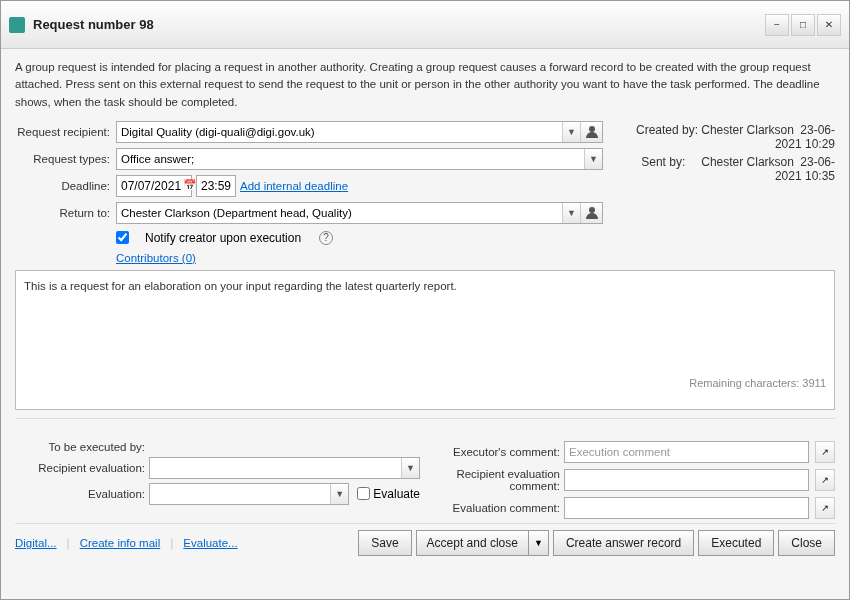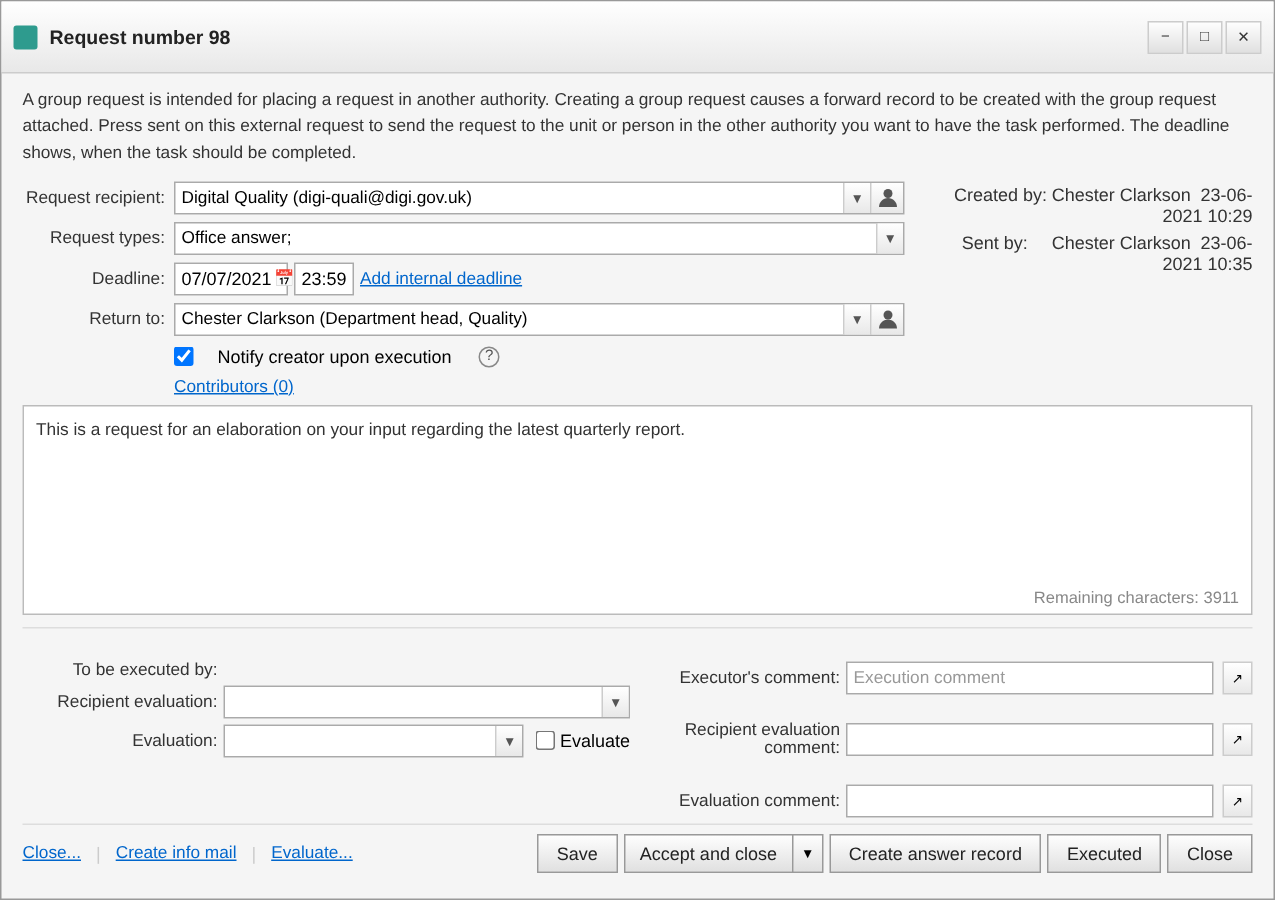--- a/index.html
+++ b/index.html
@@ -25,24 +25,24 @@
     .date-input { width: 76px; height: 22px; border: 1px solid #aaa; background: white; display: flex; align-items: center; padding: 1px 4px; font-size: 11.5px; gap: 2px; }
     .date-input span { flex:1; }
     .time-input { width: 40px; height: 22px; border: 1px solid #aaa; background: white; display: flex; align-items: center; justify-content: center; font-size: 11.5px; }
     .link { color: #0066cc; text-decoration: underline; cursor: pointer; font-size: 11.5px; }
     .checkbox-row { display: flex; align-items: center; gap: 16px; margin-left: 101px; margin-top: 2px; }
     .checkbox-row input[type=checkbox] { margin: 0; }
     .contributors-link { color: #0066cc; text-decoration: underline; cursor: pointer; font-size: 11.5px; margin-left: 0; margin-top: 2px; display: inline-block; }
     .meta-row { font-size: 11.5px; color: #333; }
     .message-box { flex: 0 0 auto; border: 1px solid #bbb; background: white; padding: 8px; min-height: 140px; position: relative; margin-bottom: 2px; }
     .message-text { font-size: 11.5px; color: #333; }
-    .remaining-chars { position: absolute; bottom: 4px; right: 8px; font-size: 11px; color: #888; }
+    .remaining-chars { position: absolute; bottom: 20px; right: 8px; font-size: 11px; color: #888; }
     .bottom-fields { display: flex; gap: 10px; margin-top: 6px; padding-top: 22px; border-top: 1px solid #ddd; }
     .bottom-left { flex: 1; display: flex; flex-direction: column; gap: 4px; }
-    .bottom-right { flex: 1; display: flex; flex-direction: column; gap: 18px; }
+    .bottom-right { flex: 1; display: flex; flex-direction: column; gap: 5px; }
     .bottom-row { display: flex; align-items: center; gap: 4px; }
     .bottom-label { width: 130px; text-align: right; color: #333; font-size: 11.5px; flex-shrink: 0; }
     .expand-btn { width: 20px; height: 22px; border: 1px solid #ccc; background: linear-gradient(to bottom, #fff, #e8e8e8); display: flex; align-items: center; justify-content: center; cursor: pointer; font-size: 9px; margin-left: 2px; flex-shrink: 0; }
     .footer { display: flex; align-items: center; padding: 6px 0 0 0; border-top: 1px solid #ddd; margin-top: 4px; }
     .footer-links { display: flex; gap: 8px; flex: 1; align-items: center; }
     .footer-buttons { display: flex; gap: 4px; align-items: center; }
     .btn { height: 26px; padding: 0 12px; border: 1px solid #999; background: linear-gradient(to bottom, #fefefe, #e0e0e0); font-size: 12px; cursor: pointer; color: #222; white-space: nowrap; display: flex; align-items: center; }
     .btn-split { display: flex; height: 26px; }
     .btn-split .btn-main { padding: 0 10px; border: 1px solid #999; border-right: none; background: linear-gradient(to bottom, #fefefe, #e0e0e0); font-size: 12px; cursor: pointer; color: #222; display: flex; align-items: center; }
     .btn-split .btn-arrow { padding: 0 5px; border: 1px solid #999; background: linear-gradient(to bottom, #fefefe, #e0e0e0); font-size: 9px; cursor: pointer; display: flex; align-items: center; }
@@ -203,21 +203,21 @@
           <div class="form-control-with-icon" style="flex:1;">
             <span class="text-part"></span>
           </div>
           <div class="expand-btn">↗</div>
         </div>
       </div>
     </div>
 
     <div class="footer">
       <div class="footer-links">
-        <a class="link">Close...</a>
+        <a class="link">Digital...</a>
         <span class="separator">|</span>
         <a class="link">Create info mail</a>
         <span class="separator">|</span>
         <a class="link">Evaluate...</a>
       </div>
       <div class="footer-buttons">
         <button class="btn">Save</button>
         <div class="btn-split">
           <button class="btn-main">Accept and close</button>
           <button class="btn-arrow">▼</button>

